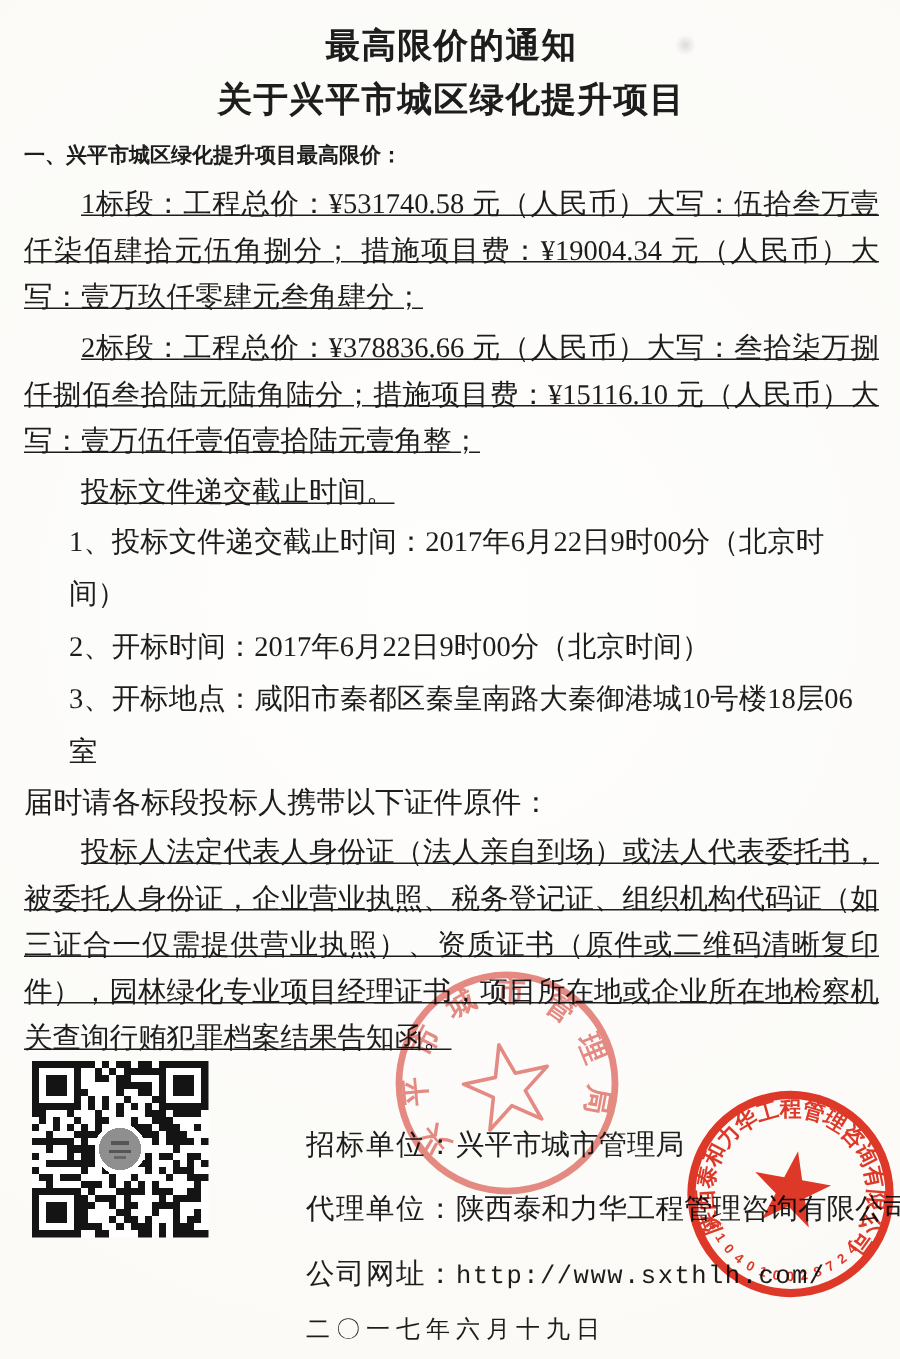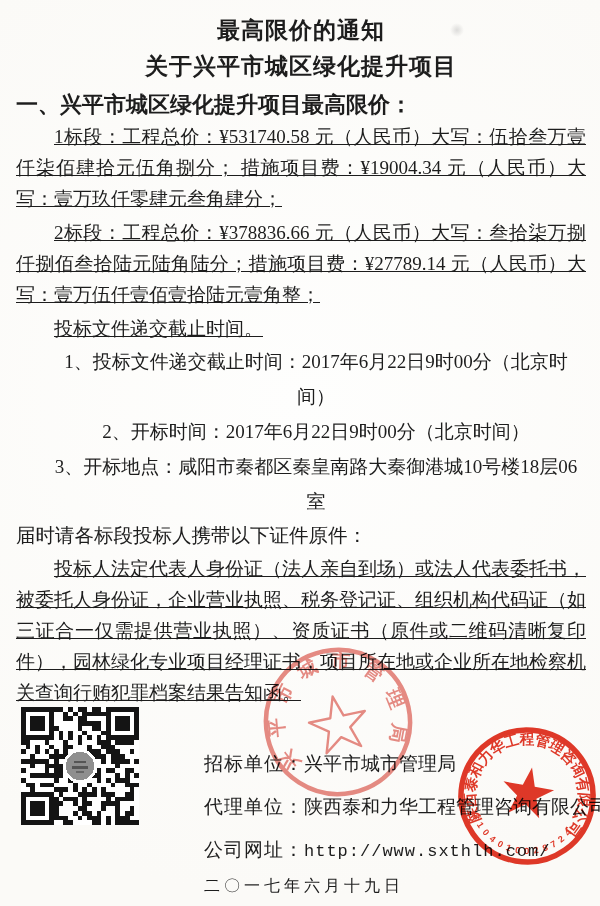--- a/index.html
+++ b/index.html
@@ -25,35 +25,34 @@
     text-align:center;
     font-weight:bold;
     font-size:23px;
     line-height:32px;
     letter-spacing:1px;
   }
   .title.l1{margin-top:4px;}
   .title.l2{margin-top:7px;}
   .sec-heading{
     font-weight:bold;
-    font-size:22px;
+    font-size:14px;
     line-height:26px;
     margin-top:9px;
   }
   .body-par{
     line-height:31px;
     text-indent:2em;
     margin-top:3px;
     text-align:justify;
     text-decoration:underline;
   }
   .list-item{
     line-height:35px;
     padding-left:30px;
-    text-align:center;
   }
   .sub-heading{
     font-weight:normal;
     font-size:19.5px;
     line-height:28px;
     margin-top:3px;
   }
   
   .qr{
     position:absolute;left:21px;top:707px;
@@ -83,21 +82,21 @@
 <body>
 
 <div class="page">
 
   <div class="content">
     <div class="title l2">最高限价的通知</div>
     <div class="title l1">关于兴平市城区绿化提升项目</div>
 
     <div class="sec-heading">一、兴平市城区绿化提升项目最高限价：</div>
     <div class="body-par">1标段：工程总价：¥531740.58 元（人民币）大写：伍拾叁万壹仟柒佰肆拾元伍角捌分； 措施项目费：¥19004.34 元（人民币）大写：壹万玖仟零肆元叁角肆分；</div>
-    <div class="body-par">2标段：工程总价：¥378836.66 元（人民币）大写：叁拾柒万捌仟捌佰叁拾陆元陆角陆分；措施项目费：¥27789.14 元（人民币）大写：壹万伍仟壹佰壹拾陆元壹角整；</div>
+    <div class="body-par">2标段：工程总价：¥378836.66 元（人民币）大写：叁拾柒万捌仟捌佰叁拾陆元陆角陆分；措施项目费：¥15116.10 元（人民币）大写：壹万伍仟壹佰壹拾陆元壹角整；</div>
     <div class="body-par">投标文件递交截止时间。</div>
 
     <div class="list-item">1、投标文件递交截止时间：2017年6月22日9时00分（北京时间）</div>
     <div class="list-item">2、开标时间：2017年6月22日9时00分（北京时间）</div>
     <div class="list-item">3、开标地点：咸阳市秦都区秦皇南路大秦御港城10号楼18层06室</div>
 
     <div class="sub-heading">届时请各标段投标人携带以下证件原件：</div>
     <div class="body-par">投标人法定代表人身份证（法人亲自到场）或法人代表委托书，被委托人身份证，企业营业执照、税务登记证、组织机构代码证（如三证合一仅需提供营业执照）、资质证书（原件或二维码清晰复印件），园林绿化专业项目经理证书，项目所在地或企业所在地检察机关查询行贿犯罪档案结果告知函。</div>
 
   </div>

